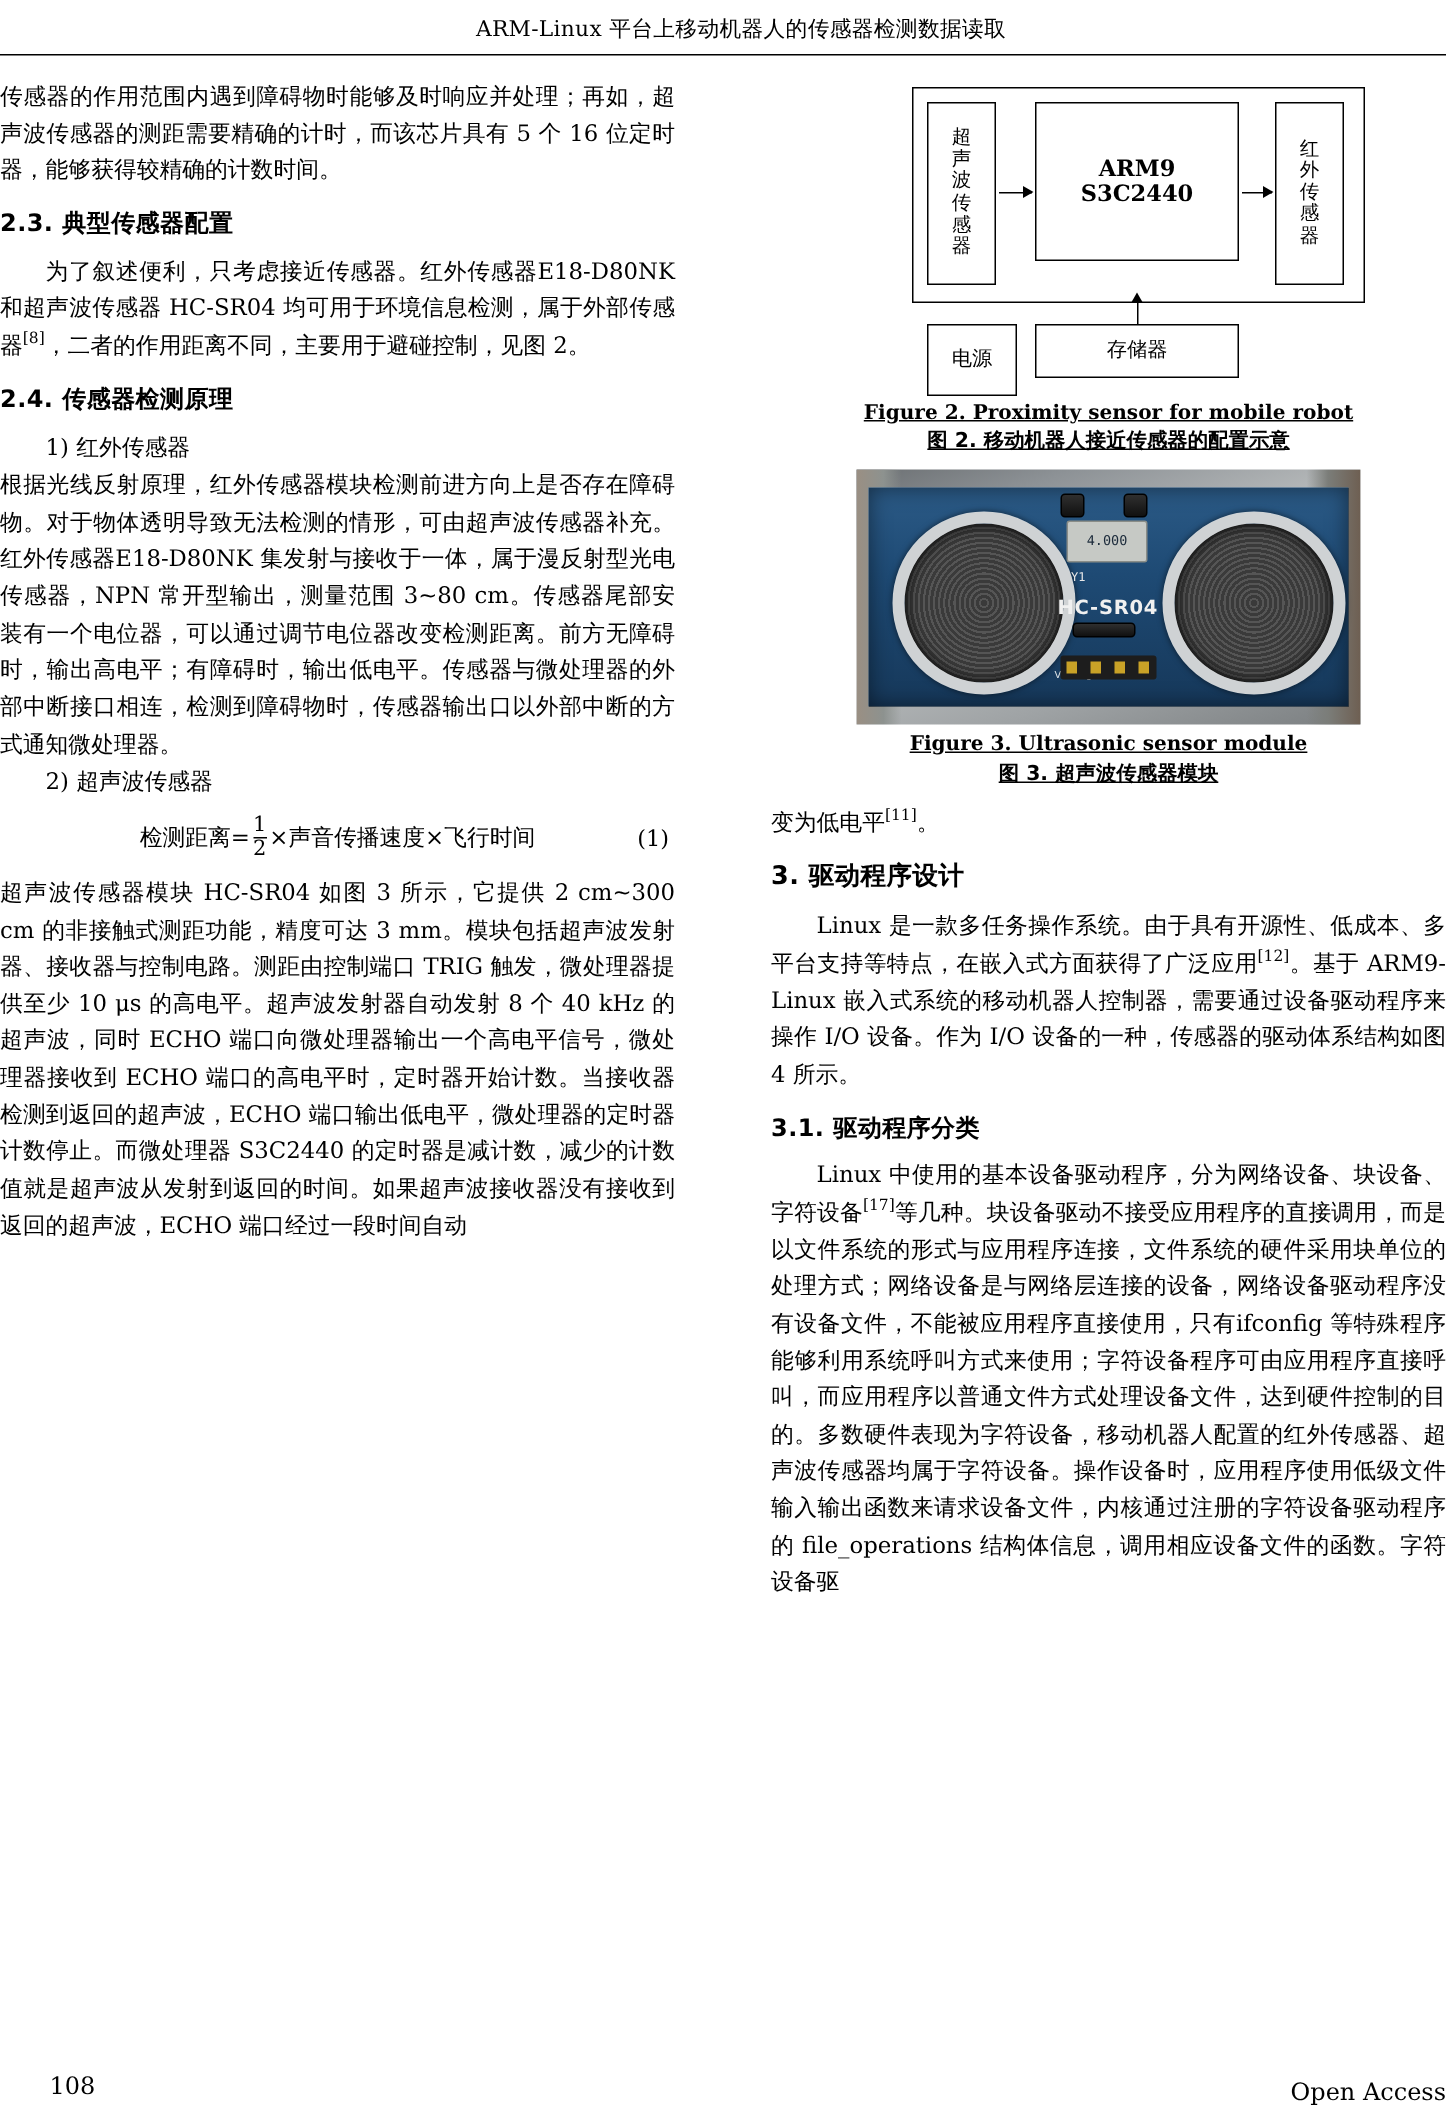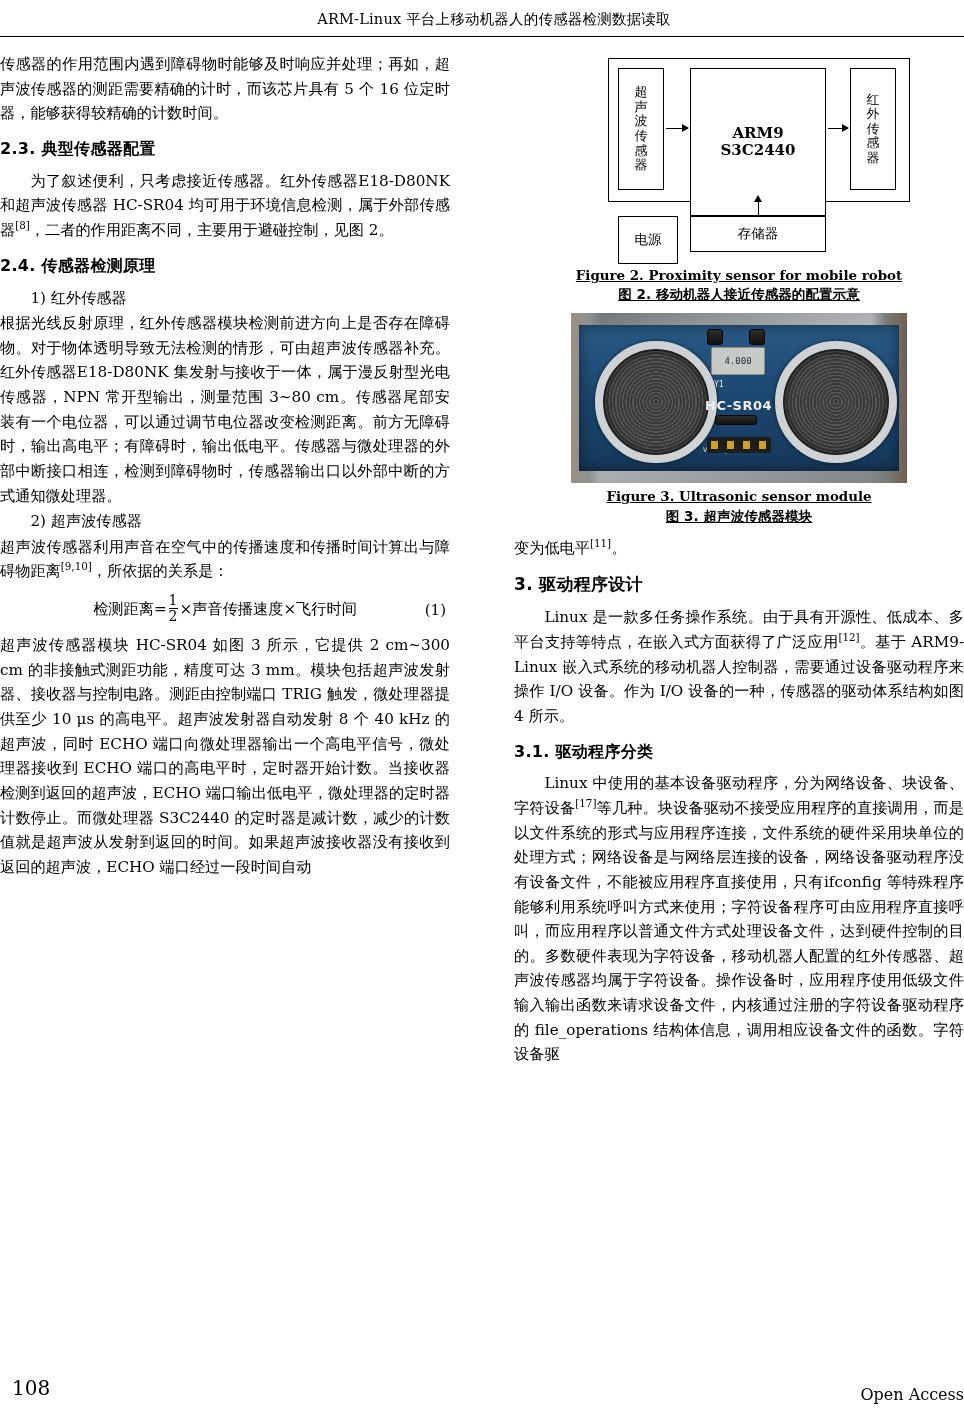--- a/index.html
+++ b/index.html
@@ -129,21 +129,21 @@
     font-size: 13px;
     line-height: 1.12;
     background: #fff;
   }
   .bx-ultra {
     left: 104px; top: 16px; width: 46px; height: 122px;
     font-size: 13px;
   }
   .bx-ultra span { display: block; }
   .bx-arm {
-    left: 176px; top: 16px; width: 136px; height: 148px;
+    left: 176px; top: 16px; width: 136px; height: 106px;
     font-size: 15px; font-weight: bold;
     font-family: "DejaVu Serif", "Liberation Serif", serif;
     justify-content: center;
   }
   .bx-ir {
     left: 336px; top: 16px; width: 46px; height: 122px;
     font-size: 13px;
   }
   .bx-ir span { display: block; }
   .bx-power {
@@ -280,23 +280,24 @@
     background: linear-gradient(90deg,#9a8f83,#8d928f 60%,rgba(141,146,143,0));
   }
   .photo-corner-r {
     position: absolute; right: 0; top: 0; width: 36px; height: 170px;
     background: linear-gradient(270deg,#6e5f52,#7b7d79 60%,rgba(123,125,121,0));
   }
 
   
   .footer-left {
     position: absolute;
-    left: 12px; bottom: 14px;
-    font-size: 20px;
-    font-family: "DejaVu Serif", "Liberation Serif", serif;
+    left: 0; bottom: 14px;
+    font-size: 16px;
+    font-family: "DejaVu Serif", "Liberation Serif", serif;
+    padding-left: 33px;
   }
   .footer-right {
     position: absolute;
     right: 0; bottom: 10px;
     font-size: 16px;
     font-family: "DejaVu Serif", "Liberation Serif", serif;
   }
 </style>
 </head>
 <body>
@@ -313,21 +314,20 @@
     <h3 class="sec">2.3. 典型传感器配置</h3>
 
     <p class="indent">为了叙述便利，只考虑接近传感器。红外传感器E18-D80NK 和超声波传感器 HC-SR04 均可用于环境信息检测，属于外部传感器<sup>[8]</sup>，二者的作用距离不同，主要用于避碰控制，见图 2。</p>
 
     <h3 class="sec">2.4. 传感器检测原理</h3>
 
     <p class="indent">1) 红外传感器</p>
     <p>根据光线反射原理，红外传感器模块检测前进方向上是否存在障碍物。对于物体透明导致无法检测的情形，可由超声波传感器补充。红外传感器E18-D80NK 集发射与接收于一体，属于漫反射型光电传感器，NPN 常开型输出，测量范围 3~80 cm。传感器尾部安装有一个电位器，可以通过调节电位器改变检测距离。前方无障碍时，输出高电平；有障碍时，输出低电平。传感器与微处理器的外部中断接口相连，检测到障碍物时，传感器输出口以外部中断的方式通知微处理器。</p>
 
     <p class="indent">2) 超声波传感器</p>
-    <p>超声波传感器利用声音在空气中的传播速度和传播时间计算出与障碍物距离<sup>[9,10]</sup>，所依据的关系是：</p>
 
     <div class="formula-row">
       <span>检测距离=</span><span class="frac"><span class="num">1</span><span class="bar"></span><span class="den">2</span></span><span>×声音传播速度×飞行时间</span>
       <span class="eqno">(1)</span>
     </div>
 
     <p>超声波传感器模块 HC-SR04 如图 3 所示，它提供 2 cm~300 cm 的非接触式测距功能，精度可达 3 mm。模块包括超声波发射器、接收器与控制电路。测距由控制端口 TRIG 触发，微处理器提供至少 10 μs 的高电平。超声波发射器自动发射 8 个 40 kHz 的超声波，同时 ECHO 端口向微处理器输出一个高电平信号，微处理器接收到 ECHO 端口的高电平时，定时器开始计数。当接收器检测到返回的超声波，ECHO 端口输出低电平，微处理器的定时器计数停止。而微处理器 S3C2440 的定时器是减计数，减少的计数值就是超声波从发射到返回的时间。如果超声波接收器没有接收到返回的超声波，ECHO 端口经过一段时间自动</p>
 
   </div>
 

